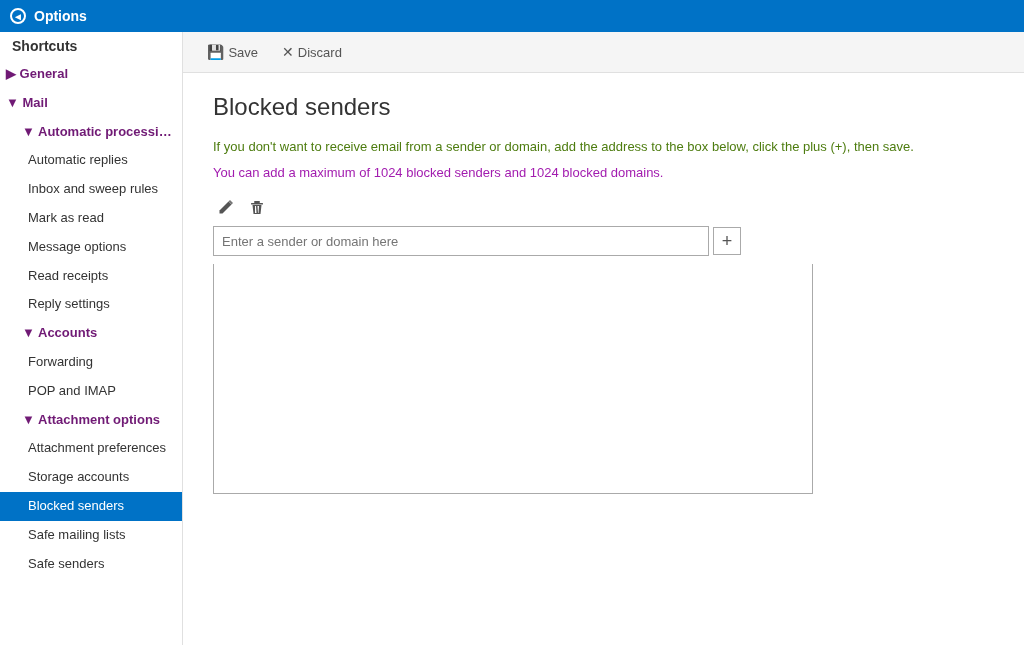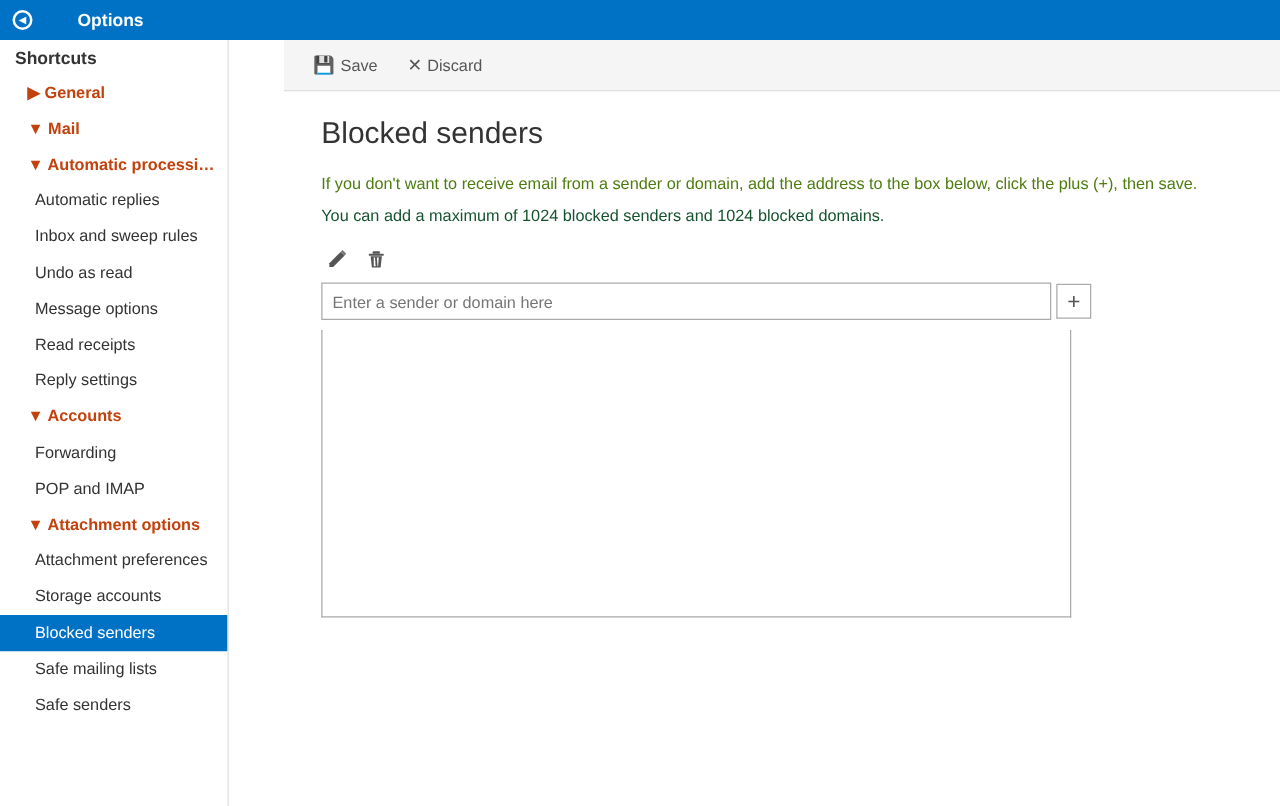--- a/index.html
+++ b/index.html
@@ -33,29 +33,27 @@
       border-radius: 50%;
       display: flex;
       align-items: center;
       justify-content: center;
       font-size: 10px;
       flex-shrink: 0;
     }
     #top-bar .title {
       font-size: 14px;
       font-weight: 600;
-      margin-left: 28px;
     }
 
     
     #main {
       display: flex;
       flex: 1;
       overflow: hidden;
-      gap: 44px;
     }
 
     
     #sidebar {
       width: 183px;
       flex-shrink: 0;
       border-right: 1px solid #e0e0e0;
       overflow-y: auto;
       background: #fff;
     }
@@ -76,25 +74,24 @@
       line-height: 1.6;
       color: #333;
     }
     .sidebar-item.selected {
       background: #0072c6;
       color: #fff;
     }
     .sidebar-item.section-header {
       font-weight: 600;
       padding-left: 6px;
-      color: #c2410c;
-      margin-left: 16px;
+      color: #701a75;
     }
     .sidebar-item.indent1 {
-      padding-left: 6px;
+      padding-left: 22px;
     }
     .sidebar-item.indent2 {
       padding-left: 28px;
     }
     .shortcuts-item {
       padding: 6px 8px 6px 12px;
       font-weight: 600;
       font-size: 14px;
       color: #333;
     }
@@ -142,21 +139,21 @@
     }
 
     #description {
       color: #4d7c0f;
       font-size: 13px;
       line-height: 1.5;
       margin-bottom: 6px;
     }
 
     #description2 {
-      color: #14532d;
+      color: #a21caf;
       font-size: 13px;
       line-height: 1.5;
       margin-bottom: 16px;
     }
 
     
     #edit-controls {
       display: flex;
       align-items: center;
       gap: 8px;
@@ -173,21 +170,21 @@
       display: flex;
       align-items: center;
     }
 
     
     #input-row {
       display: flex;
       align-items: center;
       gap: 4px;
       margin-bottom: 8px;
-      width: 616px;
+      width: 528px;
     }
 
     #sender-input {
       flex: 1;
       height: 30px;
       border: 1px solid #aaa;
       padding: 4px 8px;
       font-size: 13px;
       color: #999;
       background: #fff;
@@ -228,21 +225,21 @@
 <div id="main">
 
   <div id="sidebar">
     <div class="shortcuts-item">Shortcuts</div>
 
   <div class="sidebar-item section-header">▶ General</div>
       <div class="sidebar-item section-header">▼ Mail</div>
       <div class="sidebar-item section-header indent1">▼ Automatic processing</div>
       <div class="sidebar-item indent2">Automatic replies</div>
       <div class="sidebar-item indent2">Inbox and sweep rules</div>
-      <div class="sidebar-item indent2">Undo as read</div>
+      <div class="sidebar-item indent2">Mark as read</div>
       <div class="sidebar-item indent2">Message options</div>
       <div class="sidebar-item indent2">Read receipts</div>
       <div class="sidebar-item indent2">Reply settings</div>
       <div class="sidebar-item section-header indent1">▼ Accounts</div>
       <div class="sidebar-item indent2">Forwarding</div>
       <div class="sidebar-item indent2">POP and IMAP</div>
       <div class="sidebar-item section-header indent1">▼ Attachment options</div>
       <div class="sidebar-item indent2">Attachment preferences</div>
       <div class="sidebar-item indent2">Storage accounts</div>
       <div class="sidebar-item indent2 selected">Blocked senders</div>

